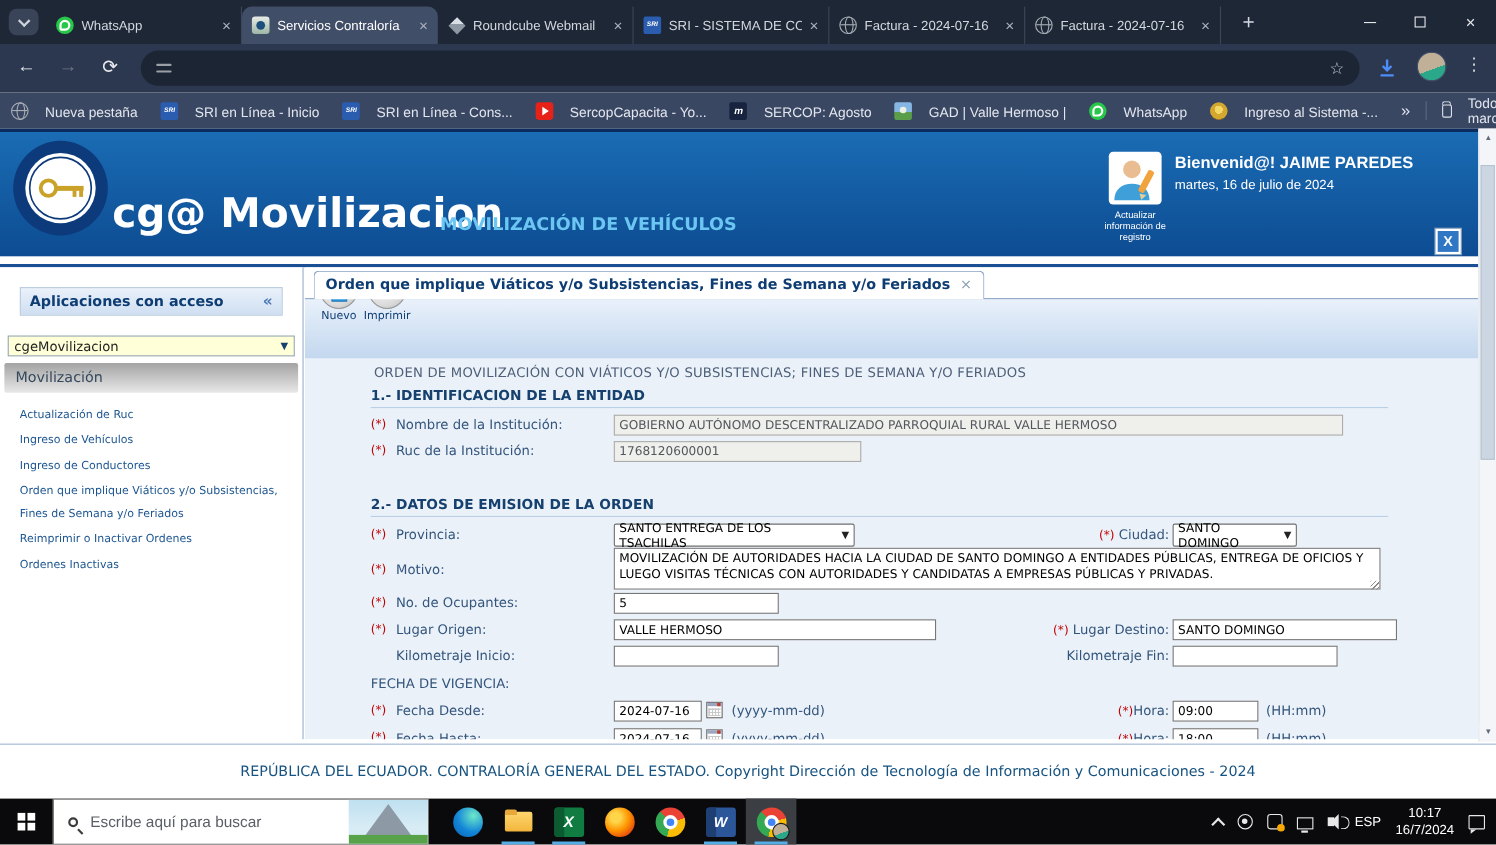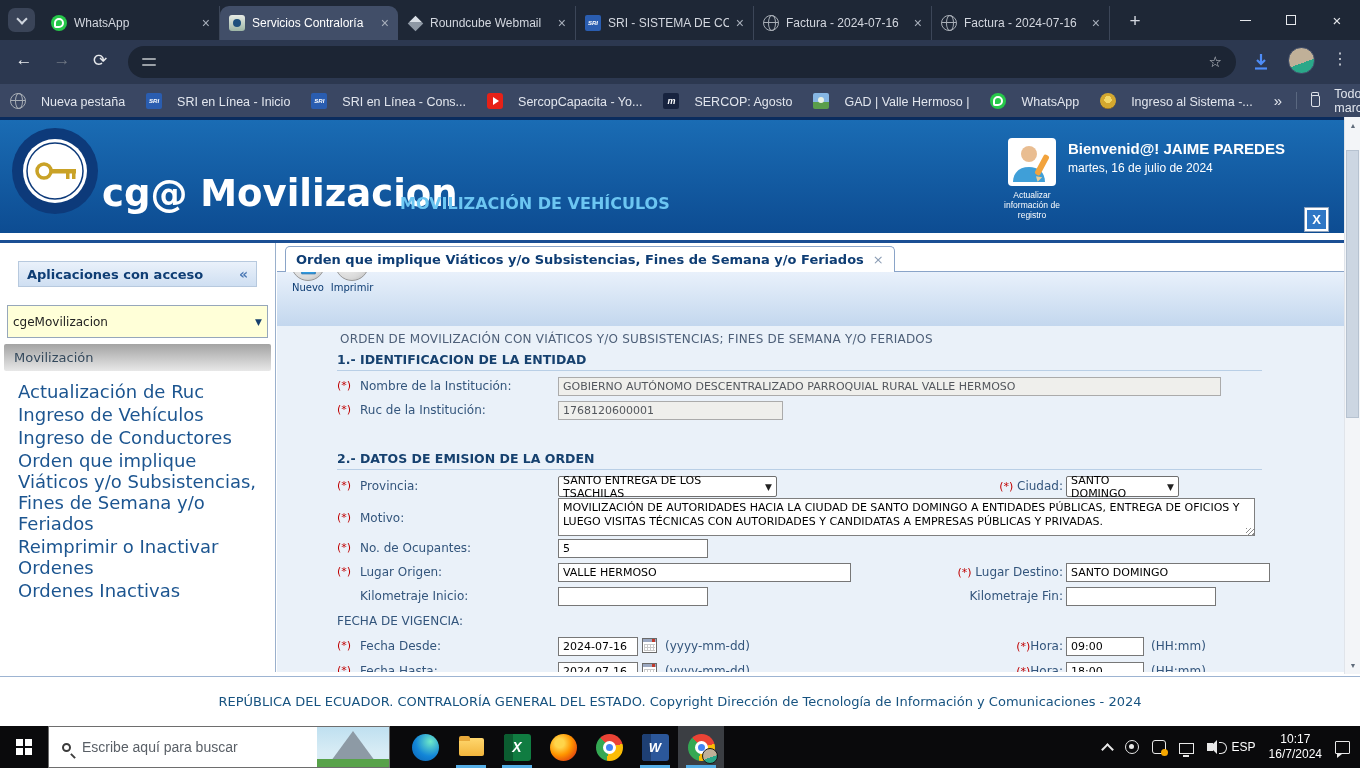--- a/index.html
+++ b/index.html
@@ -73,24 +73,24 @@
   .user-caption{position:absolute;left:1000px;top:70px;width:64px;font-size:8.5px;line-height:10px;color:#fff;text-align:center}
   .welcome{position:absolute;left:1068px;top:20px;font-size:15px;font-weight:bold;color:#fff}
   .bdate{position:absolute;left:1068px;top:41px;font-size:12px;color:#fff}
   .banner-close{position:absolute;left:1305px;top:88px;width:23px;height:23px;background:#2f77c5;border:2px solid #fff;box-shadow:0 0 0 1px #8fa3bd;color:#fff;font-weight:bold;font-size:13px;display:flex;align-items:center;justify-content:center}
 
   
   .app-line{position:absolute;left:0;top:240px;width:1344px;height:3px;background:#1b4f94}
   .sidebar{position:absolute;left:0;top:243px;width:276px;height:429px;background:#fff;border-right:1px solid #9ab0cc;font-family:"DejaVu Sans",sans-serif}
   .side-head{margin:18px;height:26px;background:linear-gradient(#eaf1fa,#cfdff2);border:1px solid #b7c9de;display:flex;align-items:center;padding:0 8px;font-weight:bold;font-size:13px;color:#0e3d74}
   .side-collapse{margin-left:auto;color:#4a78b4;font-weight:bold;font-size:14px}
-  .side-select{margin:5px 7px;height:33px;background:#ffffd8;border:1px solid #96a7bb;display:flex;align-items:center;font-size:12px;padding:0 5px;color:#222}
+  .side-select{margin:5px 7px;height:19px;background:#ffffd8;border:1px solid #96a7bb;display:flex;align-items:center;font-size:12px;padding:0 5px;color:#222}
   .sel-arrow{margin-left:auto;color:#17406e;font-size:9px}
   .side-group{margin:6px 4px 6px;height:27px;background:linear-gradient(#a3a3a3,#e8e8e8);display:flex;align-items:center;padding:0 10px;font-size:13px;color:#34495c;border-radius:2px}
-  .side-menu{padding:4px 8px 0 18px;font-size:18px;color:#1c5590;line-height:21px}
+  .side-menu{padding:4px 8px 0 18px;font-size:10px;color:#1c5590;line-height:21px}
   .side-item{margin-bottom:2px;max-width:252px;cursor:pointer}
 
   .main{position:absolute;left:277px;top:243px;width:1067px;height:429px;background:#fff;overflow:hidden;font-family:"DejaVu Sans",sans-serif}
   .mtab{position:absolute;left:8px;top:3px;height:26px;padding:0 10px;background:#fff;border:1px solid #8aa4c8;border-bottom:none;border-radius:5px 5px 0 0;display:flex;align-items:center;gap:9px;font-weight:bold;font-size:13px;color:#0e3d74;z-index:2}
   .mtab-close{color:#8a9cb4;font-weight:normal;font-size:13px}
   .mtoolbar{position:absolute;left:0;top:28px;width:100%;height:55px;background:linear-gradient(#e9f1fb,#c3d7ee);border-top:1px solid #8aa4c8}
   .tool-btn{position:absolute;top:4px;width:46px;text-align:center}
   .btn-circle{width:34px;height:34px;border-radius:50%;background:radial-gradient(circle at 35% 30%,#ffffff,#d9d9d9 68%,#b2b2b2);border:1px solid #979797;display:flex;align-items:center;justify-content:center;margin:0 auto}
   .tool-label{font-size:10px;color:#0e3d74;margin-top:1px}
   .mbody{position:absolute;left:0;top:83px;width:100%;height:346px;background:#eaf1f9}

